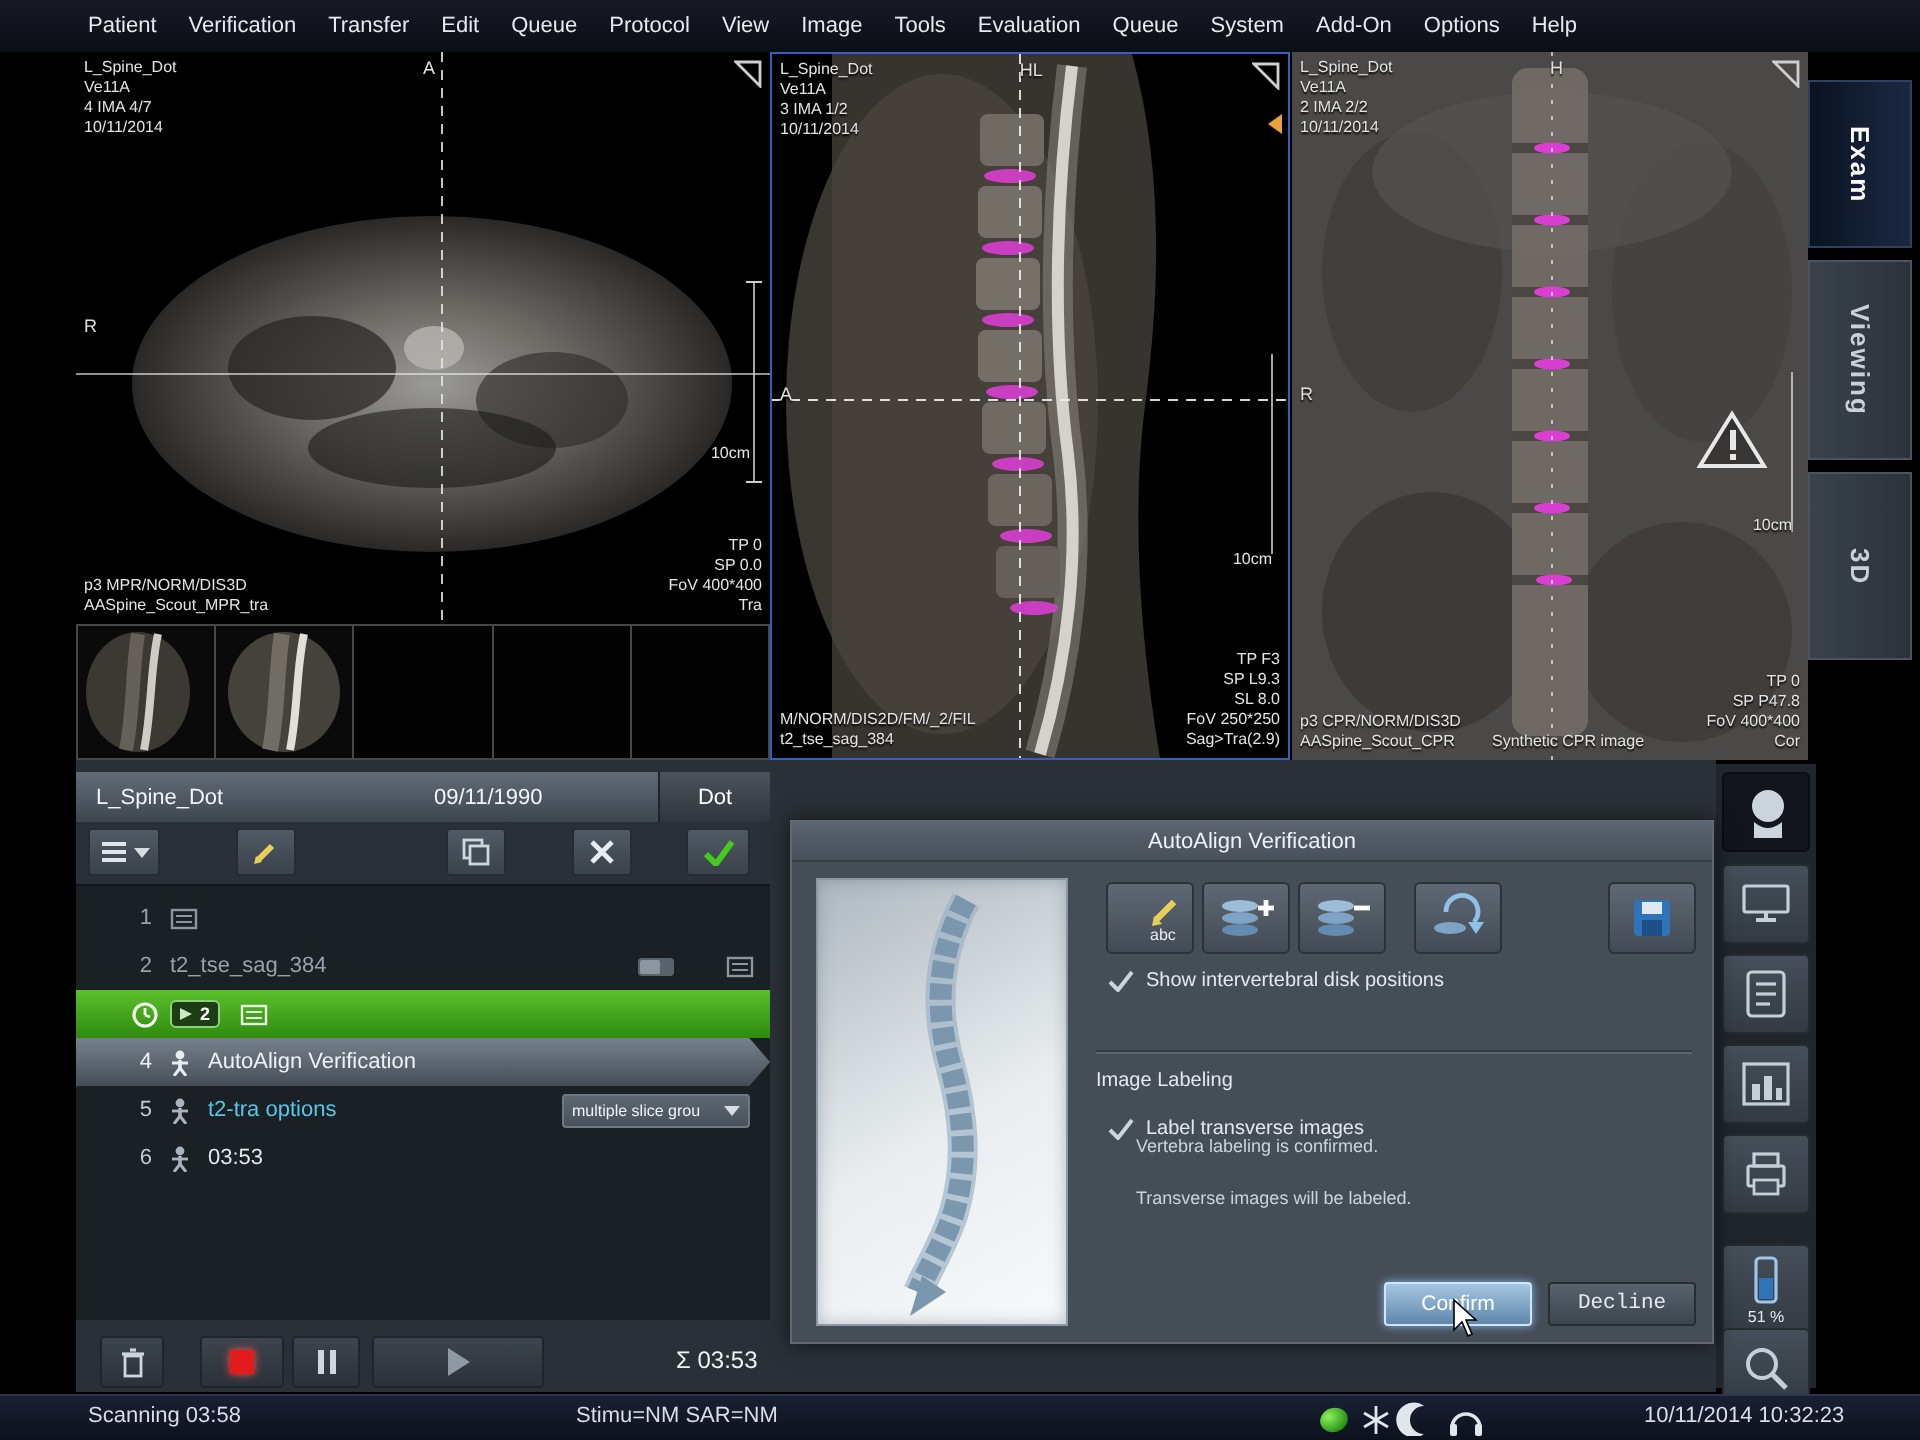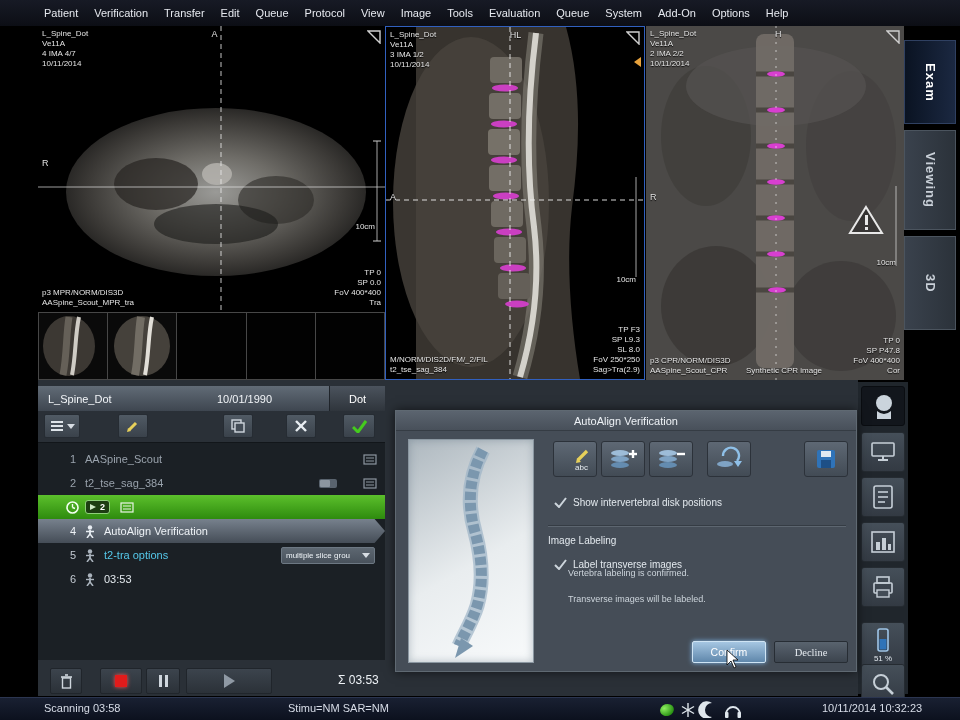--- a/index.html
+++ b/index.html
@@ -56,21 +56,21 @@
   
   .dialog{position:absolute;left:395px;top:410px;width:462px;height:262px;background:#454d57;border:1px solid #5f6972;box-shadow:0 0 10px rgba(0,0,0,.6);z-index:6}
   .dtitle{height:20px;background:linear-gradient(#5b646f,#48505a);color:#eef2f6;font-size:11px;display:flex;align-items:center;justify-content:center;border-bottom:1px solid #353c44}
   .spinebox{position:absolute;left:12px;top:28px;width:126px;height:224px;background:linear-gradient(150deg,#aeb8bf,#e9edef 55%,#f8fafb);border:1px solid #8b97a1;box-shadow:inset 0 0 8px rgba(90,110,125,.4)}
   .dbtn{position:absolute;top:30px;width:44px;height:36px;background:linear-gradient(#5e6874,#424b55);border:1px solid #2c323a;border-radius:3px;display:flex;align-items:center;justify-content:center;cursor:pointer}
   .chk{position:absolute;display:flex;align-items:center;gap:6px;color:#e3e9ee;font-size:10px}
   .divider{position:absolute;left:152px;top:114px;width:298px;border-top:1px solid #353c44;border-bottom:1px solid #5d6670}
   .dsection{position:absolute;left:152px;top:124px;color:#e3e9ee;font-size:10px}
   .dnote{position:absolute;color:#ccd4db;font-size:9px;line-height:13px}
   .btn-confirm{position:absolute;left:296px;top:230px;width:74px;height:22px;background:linear-gradient(#a5c6e2,#5f87ab);border:1px solid #cfe4f4;border-radius:2px;color:#fff;font-size:10.5px;box-shadow:0 0 5px #7fb4e4;cursor:pointer;font-family:inherit}
-  .btn-decline{position:absolute;left:378px;top:230px;width:74px;height:22px;background:linear-gradient(#59636e,#3c444e);border:1px solid #272d34;border-radius:2px;color:#e6ebf0;font-size:10.5px;cursor:pointer;font-family:Liberation Serif, serif}
+  .btn-decline{position:absolute;left:378px;top:230px;width:74px;height:22px;background:linear-gradient(#59636e,#3c444e);border:1px solid #272d34;border-radius:2px;color:#e6ebf0;font-size:10.5px;cursor:pointer;font-family:Liberation Mono, monospace}
   
   .rail{position:absolute;left:858px;top:382px;width:50px;height:312px;background:#20262c;z-index:4}
   .rbtn{position:absolute;left:3px;width:44px;height:40px;background:linear-gradient(#454f59,#333a43);border:1px solid #252b31;border-radius:3px;display:flex;flex-direction:column;align-items:center;justify-content:center;cursor:pointer}
   .rbtn.dark{background:#12161c;border-color:#0a0d11}
   .gaugetxt{color:#e2e8ee;font-size:8px;margin-top:1px}
   
   .statusbar{position:absolute;left:0;top:697px;width:960px;height:23px;background:linear-gradient(#192032,#0c111e);border-top:1px solid #2b3550;color:#d8dde8;font-size:11px;z-index:5}
   .statusbar .sitem{position:absolute;top:4px}
 </style>
 </head>
@@ -275,21 +275,21 @@
     <span>Viewing</span>
   </div>
 <div class="tab tab-3d">
     <span>3D</span>
   </div>
 
 <div class="bottom">
 
   <div class="pbar">
     <span class="pname">L_Spine_Dot</span>
-    <span class="pdob">10/01/1990</span>
+    <span class="pdob">09/11/1990</span>
     <span class="dotbtn">Dot</span>
   </div>
 
   <div class="tbtn" style="left:6px;width:36px">
     <svg width="14" height="12">
         <line x1="1" y1="2" x2="13" y2="2" stroke="#dfe5ea" stroke-width="2"></line>
         <line x1="1" y1="6" x2="13" y2="6" stroke="#dfe5ea" stroke-width="2"></line>
         <line x1="1" y1="10" x2="13" y2="10" stroke="#dfe5ea" stroke-width="2"></line>
       </svg>
     <i class="caret"></i>
@@ -314,21 +314,20 @@
   </div>
   <div class="tbtn" style="left:305px;width:32px">
     <svg width="15" height="13">
         <polyline points="1,7 6,12 14,1" fill="none" stroke="#45cb1e" stroke-width="3"></polyline>
       </svg>
   </div>
 
   <div class="steps">
     <div class="srow" style="top:4px">
       <span class="snum">1</span>
-      <span class="slabel">AASpine_Scout</span>
       <span class="scard">
           <svg width="14" height="11">
             <rect x="1" y="1" width="12" height="9" fill="none" stroke="#8d96a0" stroke-width="1.2"></rect>
             <line x1="3" y1="4" x2="11" y2="4" stroke="#8d96a0"></line>
             <line x1="3" y1="7" x2="11" y2="7" stroke="#8d96a0"></line>
           </svg>
         </span>
     </div>
     <div class="srow" style="top:28px">
       <span class="snum">2</span>
@@ -481,21 +480,21 @@
     </svg>
   </div>
   <div class="dbtn" style="left:408px">
     <svg width="20" height="20">
       <rect x="1" y="1" width="18" height="18" rx="2" fill="#2f73b8"></rect>
       <rect x="5" y="2" width="10" height="6" fill="#dfe9f2"></rect>
       <rect x="5" y="11" width="10" height="8" fill="#1d4f86"></rect>
     </svg>
   </div>
 
-  <div class="chk" style="left:158px;top:86px">
+  <div class="chk" style="left:158px;top:74px">
     <svg width="13" height="11">
         <polyline points="1,6 5,10 12,1" fill="none" stroke="#cdd5dc" stroke-width="2"></polyline>
       </svg>
     <span>Show intervertebral disk positions</span>
   </div>
 
   <div class="divider"></div>
   <div class="dsection">Image Labeling</div>
 
   <div class="chk" style="left:158px;top:148px">

